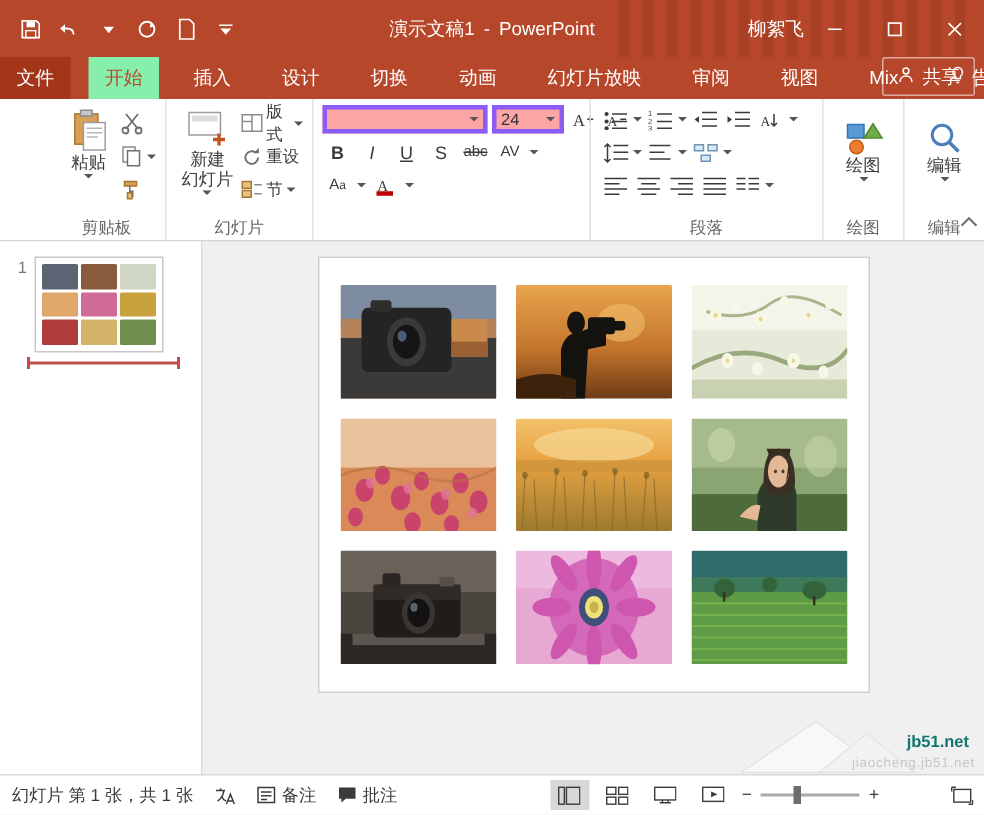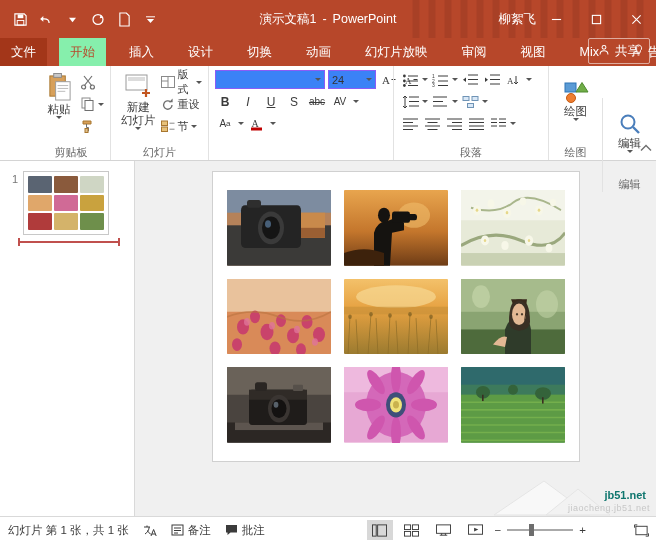--- a/index.html
+++ b/index.html
@@ -66,21 +66,21 @@
   }
   .bigbtn .cap{margin-top:1px;text-align:center;line-height:13px;}
   .smallcol{display:flex;flex-direction:column;gap:2px;padding-top:2px;}
   .smallbtn{display:flex;align-items:center;gap:2px;font-size:11px;color:#3b3b3b;height:20px;}
   .ico{display:flex;align-items:center;justify-content:center;}
   .caret{width:0;height:0;border-left:3px solid transparent;border-right:3px solid transparent;border-top:3.5px solid #555;}
 
   .fontgrp{width:185px;}
   .fontrow{display:flex;align-items:center;gap:3px;margin-bottom:3px;}
   .combo{
-    height:19px;border:1px solid #8b5cf6;background:#3b82f6;display:flex;align-items:center;
+    height:19px;border:3px solid #8b5cf6;background:#fca5a5;display:flex;align-items:center;
     justify-content:space-between;padding:0 3px;font-size:11px;color:#333;box-sizing:border-box;
   }
   .fontname{width:110px;}
   .fontsize{width:48px;}
   .btn16{width:20px;height:19px;display:flex;align-items:center;justify-content:center;font-size:12px;color:#3b3b3b;}
   .btn16.b{font-weight:bold;}
   .btn16.i{font-style:italic;}
   .btn16.u{text-decoration:underline;}
   .btn16.s{text-decoration:line-through;}
 
@@ -520,21 +520,21 @@
               <circle cx="8" cy="18" r="4.5" fill="#ed7d31" stroke="#c55a11"></circle>
             </svg>
           </span>
           <span class="cap">绘图</span>
           <span class="caret"></span>
         </div>
       </div>
       <div class="grp-label">绘图</div>
     </div>
 
-    <div class="grp" style="width:54px;margin-top:32px;">
+    <div class="grp" style="width:54px;">
       <div class="grp-body" style="justify-content:center;">
         <div class="bigbtn" style="width:48px;padding-top:10px;">
           <span class="ico">
             <svg width="24" height="24" viewBox="0 0 24 24">
                 <circle cx="10" cy="10" r="6.5" fill="none" stroke="#4a7ebb" stroke-width="2"></circle>
                 <path d="M15 15l6 6" stroke="#4a7ebb" stroke-width="2.4"></path>
               </svg>
           </span>
           <span class="cap">编辑</span>
           <span class="caret"></span>

